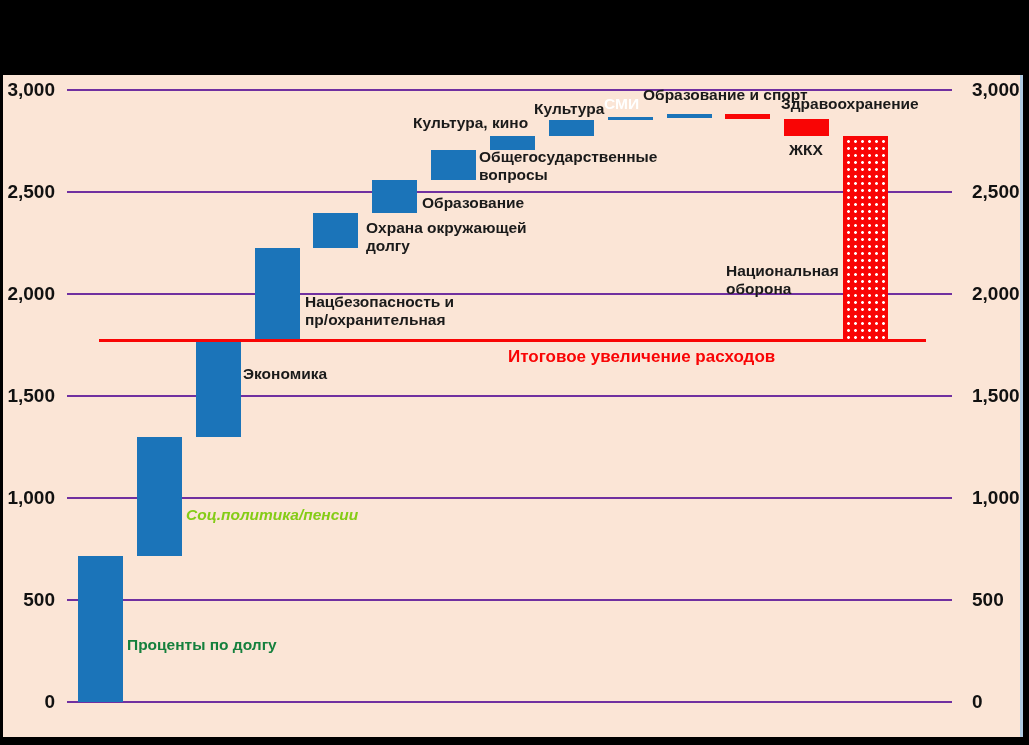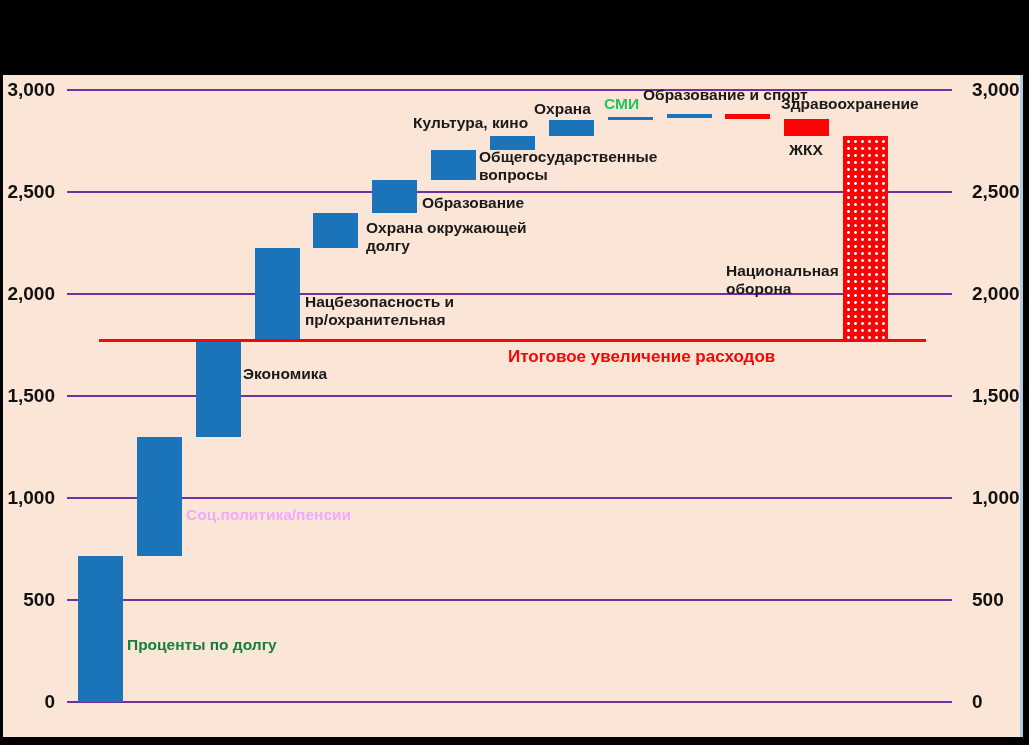--- a/index.html
+++ b/index.html
@@ -71,32 +71,32 @@
       <div class="wbar" style="left: 548.8px; top: 119.58px; width: 45px; height: 16.32px; background-color: rgb(27, 116, 185);"></div>
       <div class="wbar" style="left: 607.65px; top: 116.52px; width: 45px; height: 3.2px; background-color: rgb(27, 116, 185);"></div>
       <div class="wbar" style="left: 666.5px; top: 114.48px; width: 45px; height: 3.2px; background-color: rgb(27, 116, 185);"></div>
       <div class="wbar" style="left: 725.35px; top: 114.48px; width: 45px; height: 4.08px; background-color: rgb(249, 5, 5);"></div>
       <div class="wbar" style="left: 784.2px; top: 118.56px; width: 45px; height: 17.34px; background-color: rgb(249, 5, 5);"></div>
       <div class="wbar dotted" style="left: 843.05px; top: 135.9px; width: 45px; height: 204px; background-color: rgb(249, 5, 5);"></div>
     </div>
   <div id="total-line" style="left: 99px; top: 338.9px; width: 827px; height: 3px; background: rgb(249, 5, 5);"></div>
   <div id="labels">
       <div class="cat-label" style="left: 127px; top: 636px; color: #15803d;">Проценты по долгу</div>
-      <div class="cat-label" style="left: 186px; top: 506px; color: #f0abfc;">Соц.политика/пенсии</div>
+      <div class="cat-label" style="left: 186px; top: 506px; color: #84cc16; font-style: italic;">Соц.политика/пенсии</div>
       <div class="cat-label" style="left: 243px; top: 365px; color: rgb(26, 26, 26);">Экономика</div>
       <div class="cat-label" style="left: 305px; top: 293px; color: rgb(26, 26, 26);">Нацбезопасность и
 пр/охранительная</div>
       <div class="cat-label" style="left: 366px; top: 219px; color: rgb(26, 26, 26);">Охрана окружающей
 долгу</div>
       <div class="cat-label" style="left: 422px; top: 194px; color: rgb(26, 26, 26);">Образование</div>
       <div class="cat-label" style="left: 479px; top: 148px; color: rgb(26, 26, 26);">Общегосударственные
 вопросы</div>
       <div class="cat-label" style="left: 413px; top: 114px; color: rgb(26, 26, 26);">Культура, кино</div>
-      <div class="cat-label" style="left: 534px; top: 100px; color: rgb(26, 26, 26);">Охрана</div>
-      <div class="cat-label" style="left: 604px; top: 95px; color: #22c55e;">СМИ</div>
+      <div class="cat-label" style="left: 534px; top: 100px; color: rgb(26, 26, 26);">Культура</div>
+      <div class="cat-label" style="left: 604px; top: 95px; color: #ffffff;">СМИ</div>
       <div class="cat-label" style="left: 643px; top: 86px; color: rgb(26, 26, 26);">Образование и спорт</div>
       <div class="cat-label" style="left: 781px; top: 95px; color: rgb(26, 26, 26);">Здравоохранение</div>
       <div class="cat-label" style="left: 789px; top: 141px; color: rgb(26, 26, 26);">ЖКХ</div>
       <div class="cat-label" style="left: 726px; top: 218px; color: rgb(26, 26, 26); margin-top: 44px;">Национальная
 оборона</div>
     </div>
   <div id="total-label" style="left: 508px; top: 346.9px; color: rgb(249, 5, 5);">Итоговое увеличение расходов</div>
   <div id="bottom-bar" style="position:absolute;left:0;top:737px;width:1029px;height:8px;background:#000;"></div>
 </div>
 

